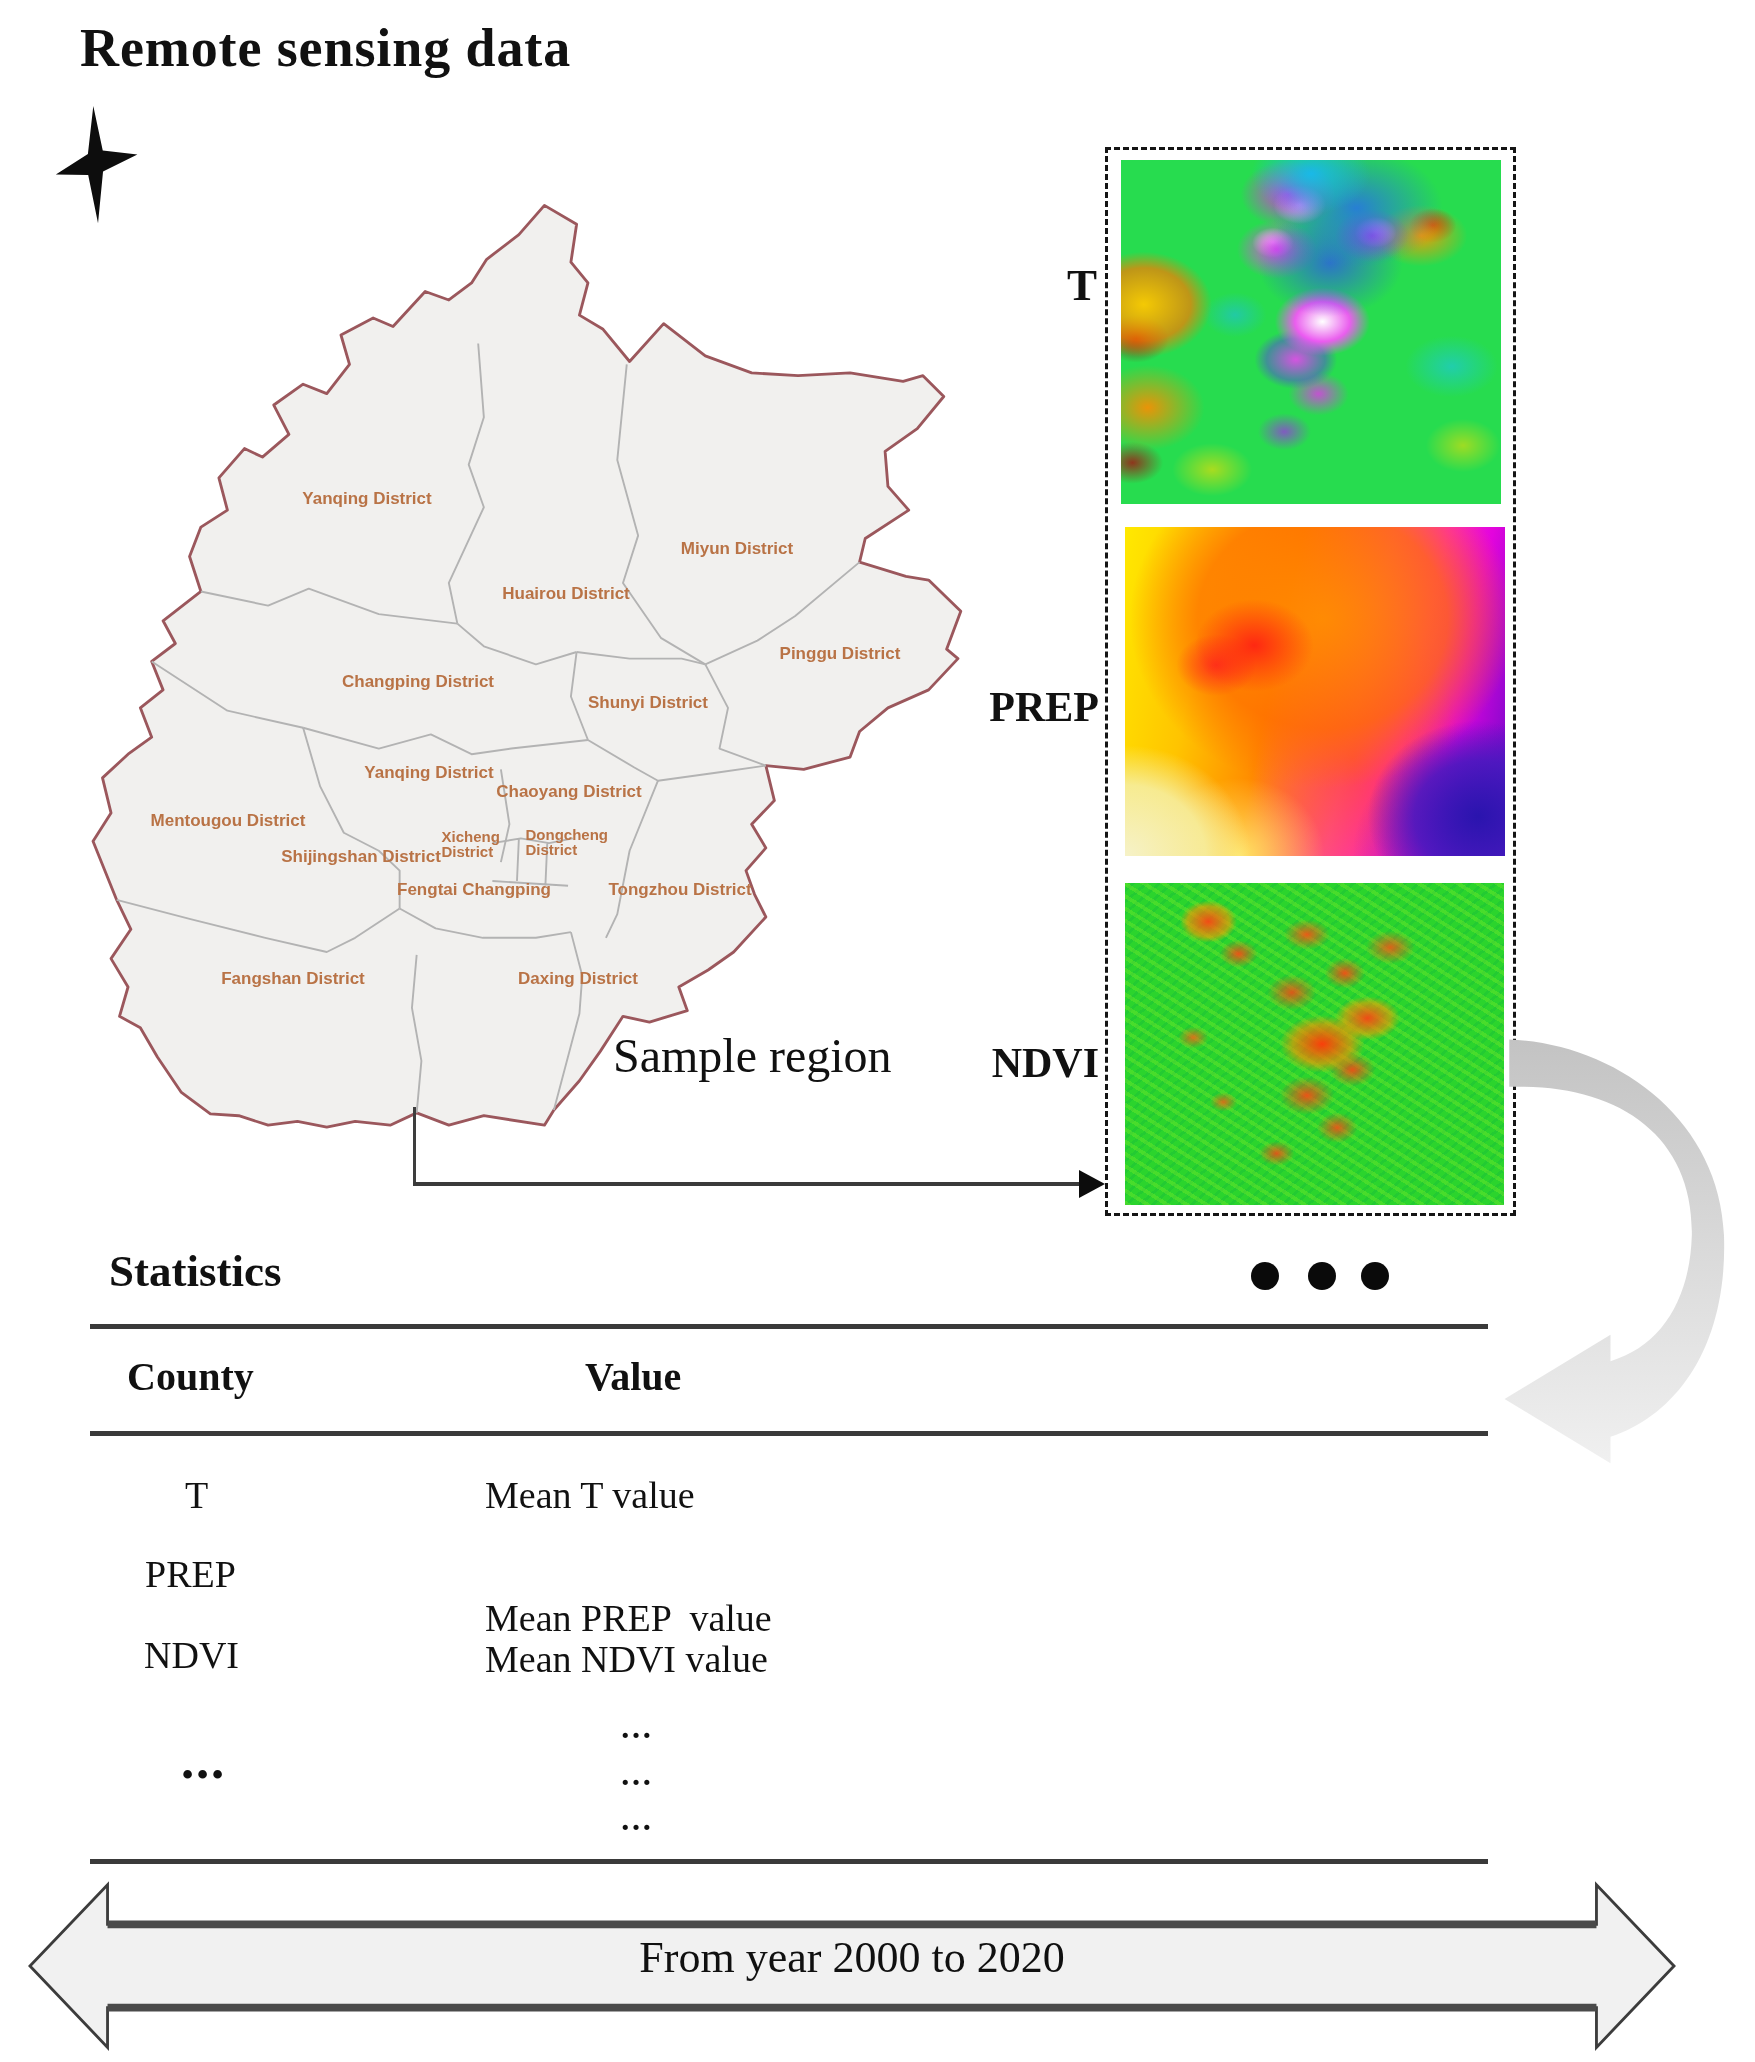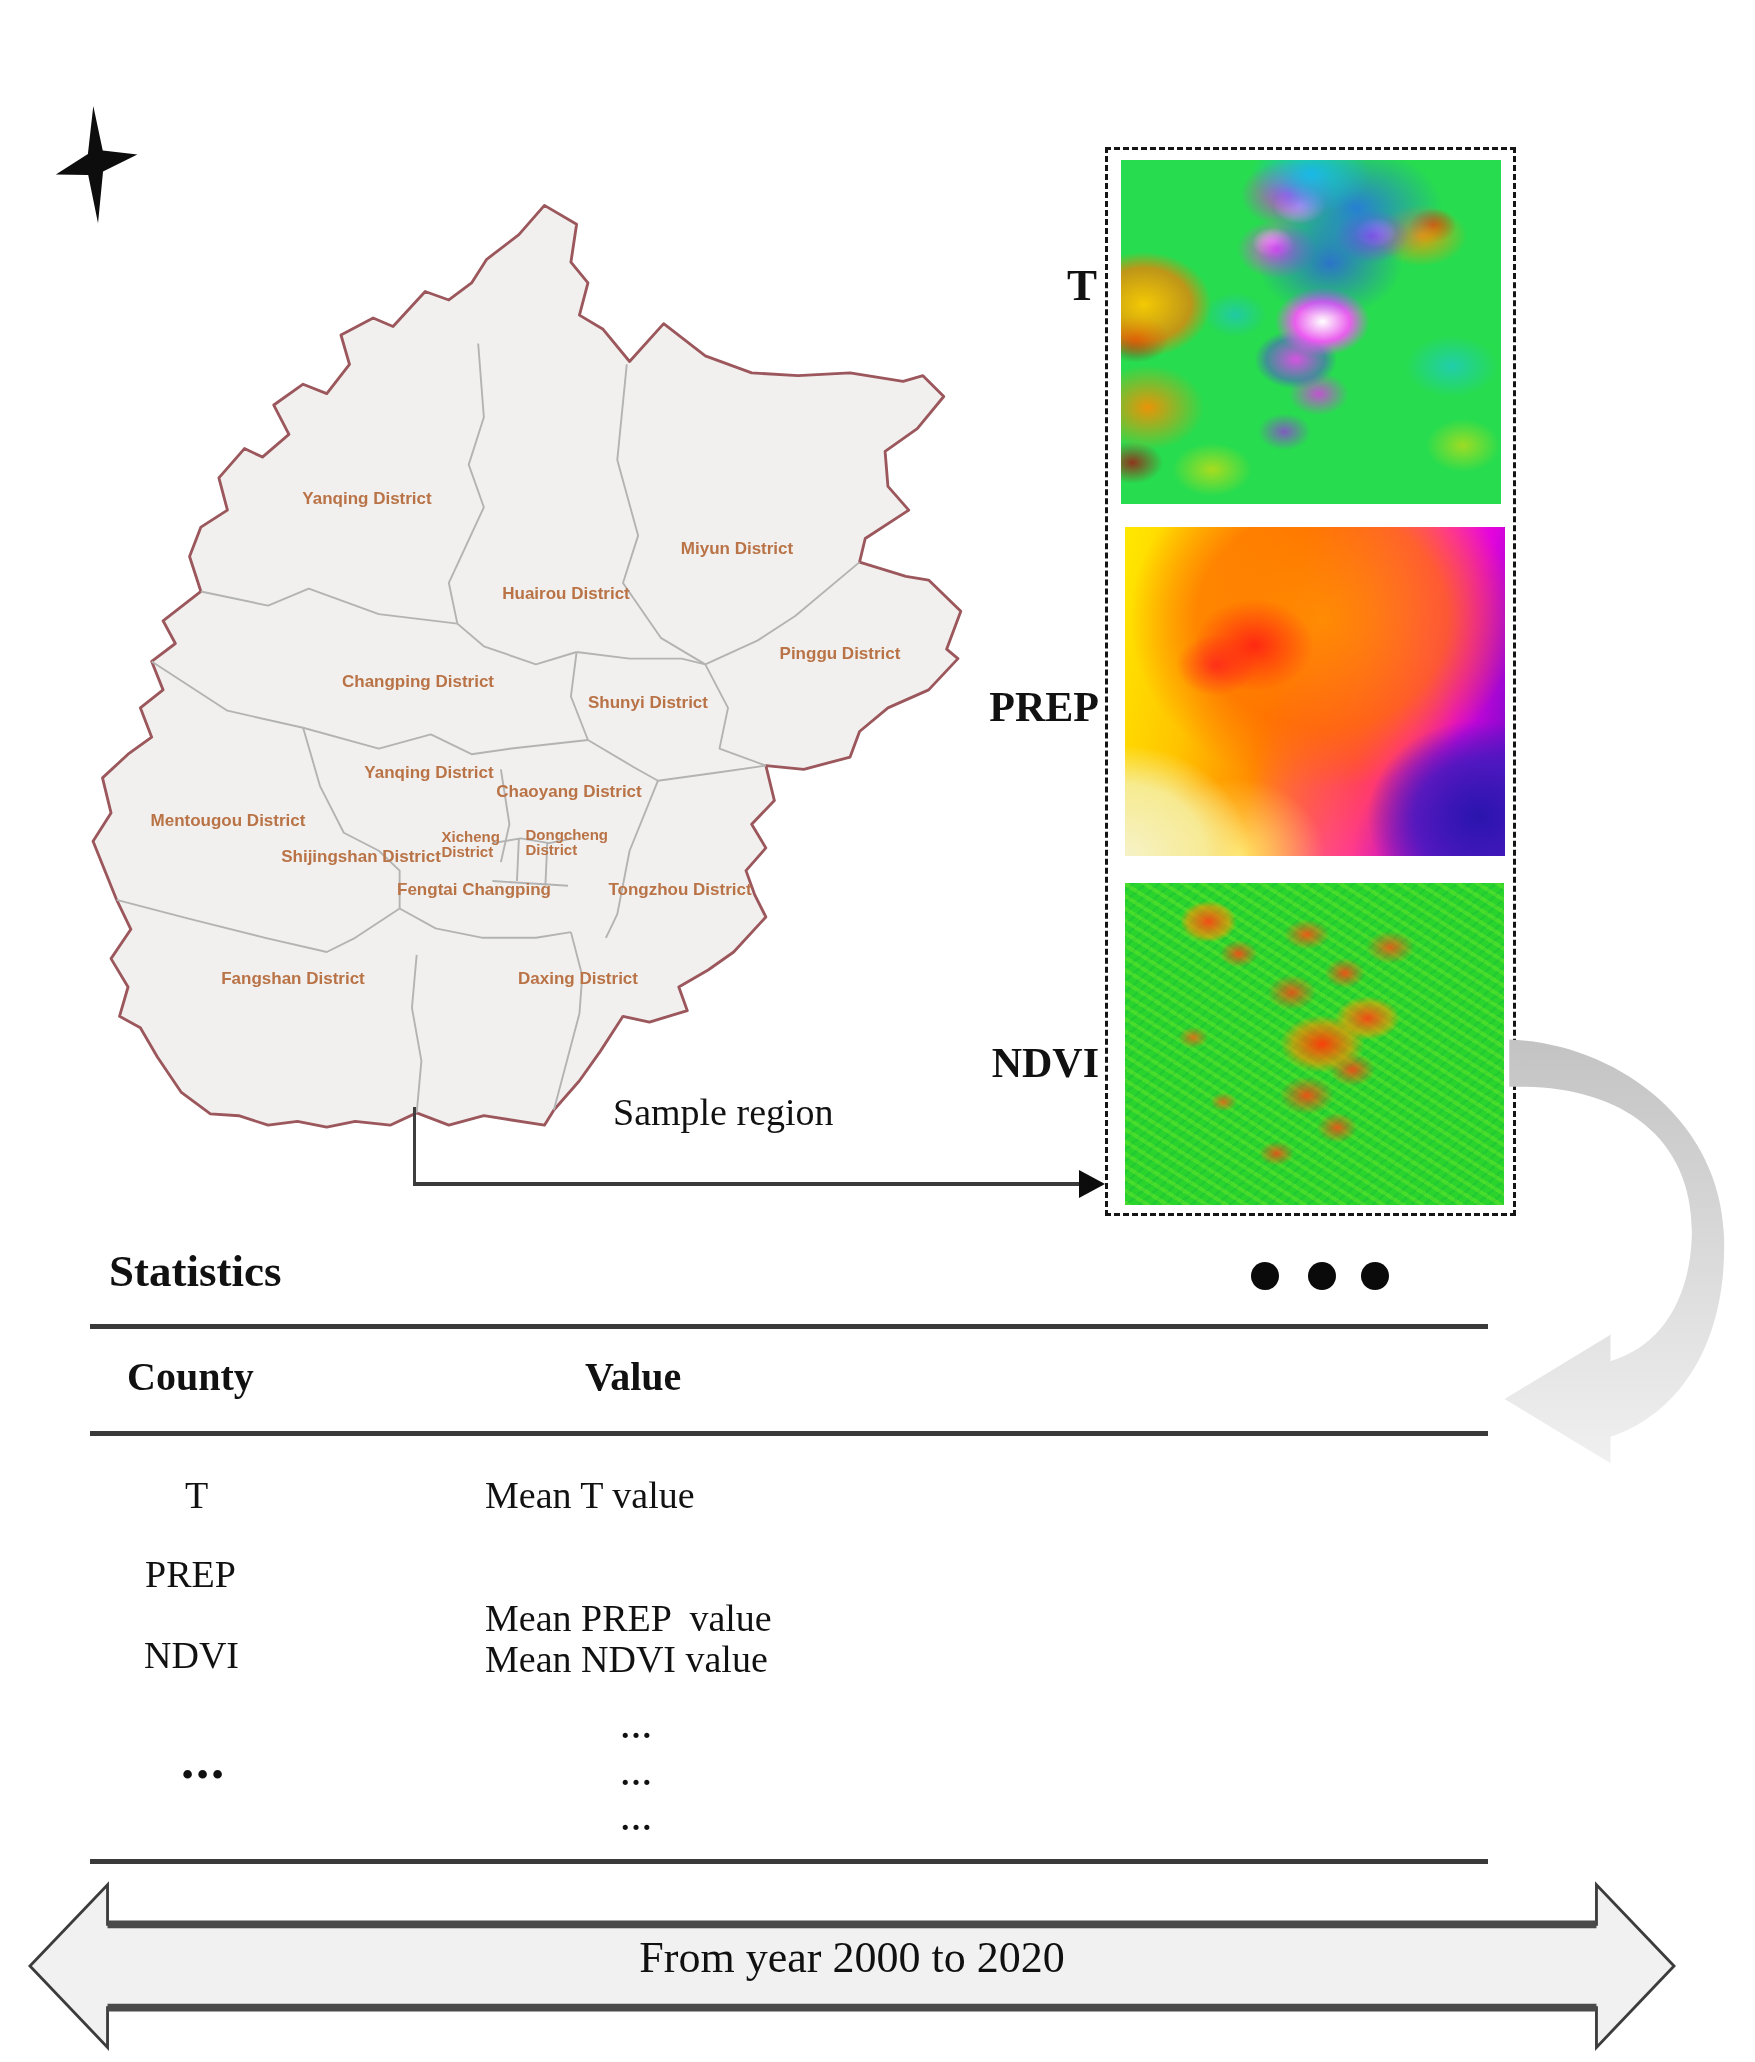--- a/index.html
+++ b/index.html
@@ -77,21 +77,21 @@
       radial-gradient(19px 13.2px at 26% 68%, rgba(250,90,20,.8) 0%, rgba(250,90,20,0) 72%),
       repeating-linear-gradient(32deg, rgba(140,240,40,.30) 0 3.8px, rgba(0,0,0,0) 3.8px 10.4px),
       repeating-linear-gradient(-41deg, rgba(20,185,60,.35) 0 2.8px, rgba(0,0,0,0) 2.8px 8.5px);}
 
   .panel-label{position:absolute;width:151px;text-align:right;font-weight:bold;
                font-size:42px;font-family:"Liberation Serif",serif;}
   .lbl-t{left:946px;top:259px;font-size:45px;}
   .lbl-prep{left:948px;top:683px;}
   .lbl-ndvi{left:948px;top:1039px;}
 
-  .sample-region{left:613px;top:1090px;font-size:38px;}
+  .sample-region{left:613px;top:1028px;font-size:48px;}
 
   .elbow-v{left:413px;top:1107px;width:2.8px;height:77px;background:#3e3e3e;}
   .elbow-h{left:413px;top:1182px;width:668px;height:3.8px;background:#3a3a3a;}
   .elbow-head{left:1079px;top:1170px;width:0;height:0;
               border-left:26.5px solid #0c0c0c;border-top:14px solid transparent;
               border-bottom:14px solid transparent;}
 
   .swoosh{left:1495px;top:1032px;width:248px;height:454px;}
 
   .stats-heading{left:109px;top:1245px;font-size:45px;font-weight:bold;}
@@ -104,20 +104,21 @@
   .county-more{position:absolute;left:182px;top:1756px;font-size:32px;letter-spacing:3.8px;font-weight:bold;}
 
   .timeline{left:24px;top:1879px;width:1656px;height:175px;}
   .timeline-text{left:24px;top:1932px;width:1656px;text-align:center;font-size:44px;color:#101010;}
 </style>
 </head>
 <body>
 
 <div class="page">
 
+  <div class="abs title">Remote sensing data</div>
 
   <svg class="abs" style="left:53px;top:104px" width="91" height="121" viewBox="0 0 96 128">
     <polygon points="49,2 54,50 90,58 52,72 41,126 36,74 2,70 38,52" fill="#0d0d0d" transform="rotate(-6 46 64)"></polygon>
   </svg>
 
   <div class="abs map">
     <svg width="899" height="975" viewBox="0 0 950 1030">
       <path d="M495,52 L529,72 L523,112 L541,134 L532,168 L557,183 L585,217 L621,177 L665,211 L714,229 L763,232
            L818,229 L874,238 L895,232 L917,254 L889,288 L855,312 L858,349 L880,374 L834,404 L828,429
            L877,444 L901,448 L935,481 L920,521 L932,531 L901,564 L858,583 L828,608 L818,635 L769,648

